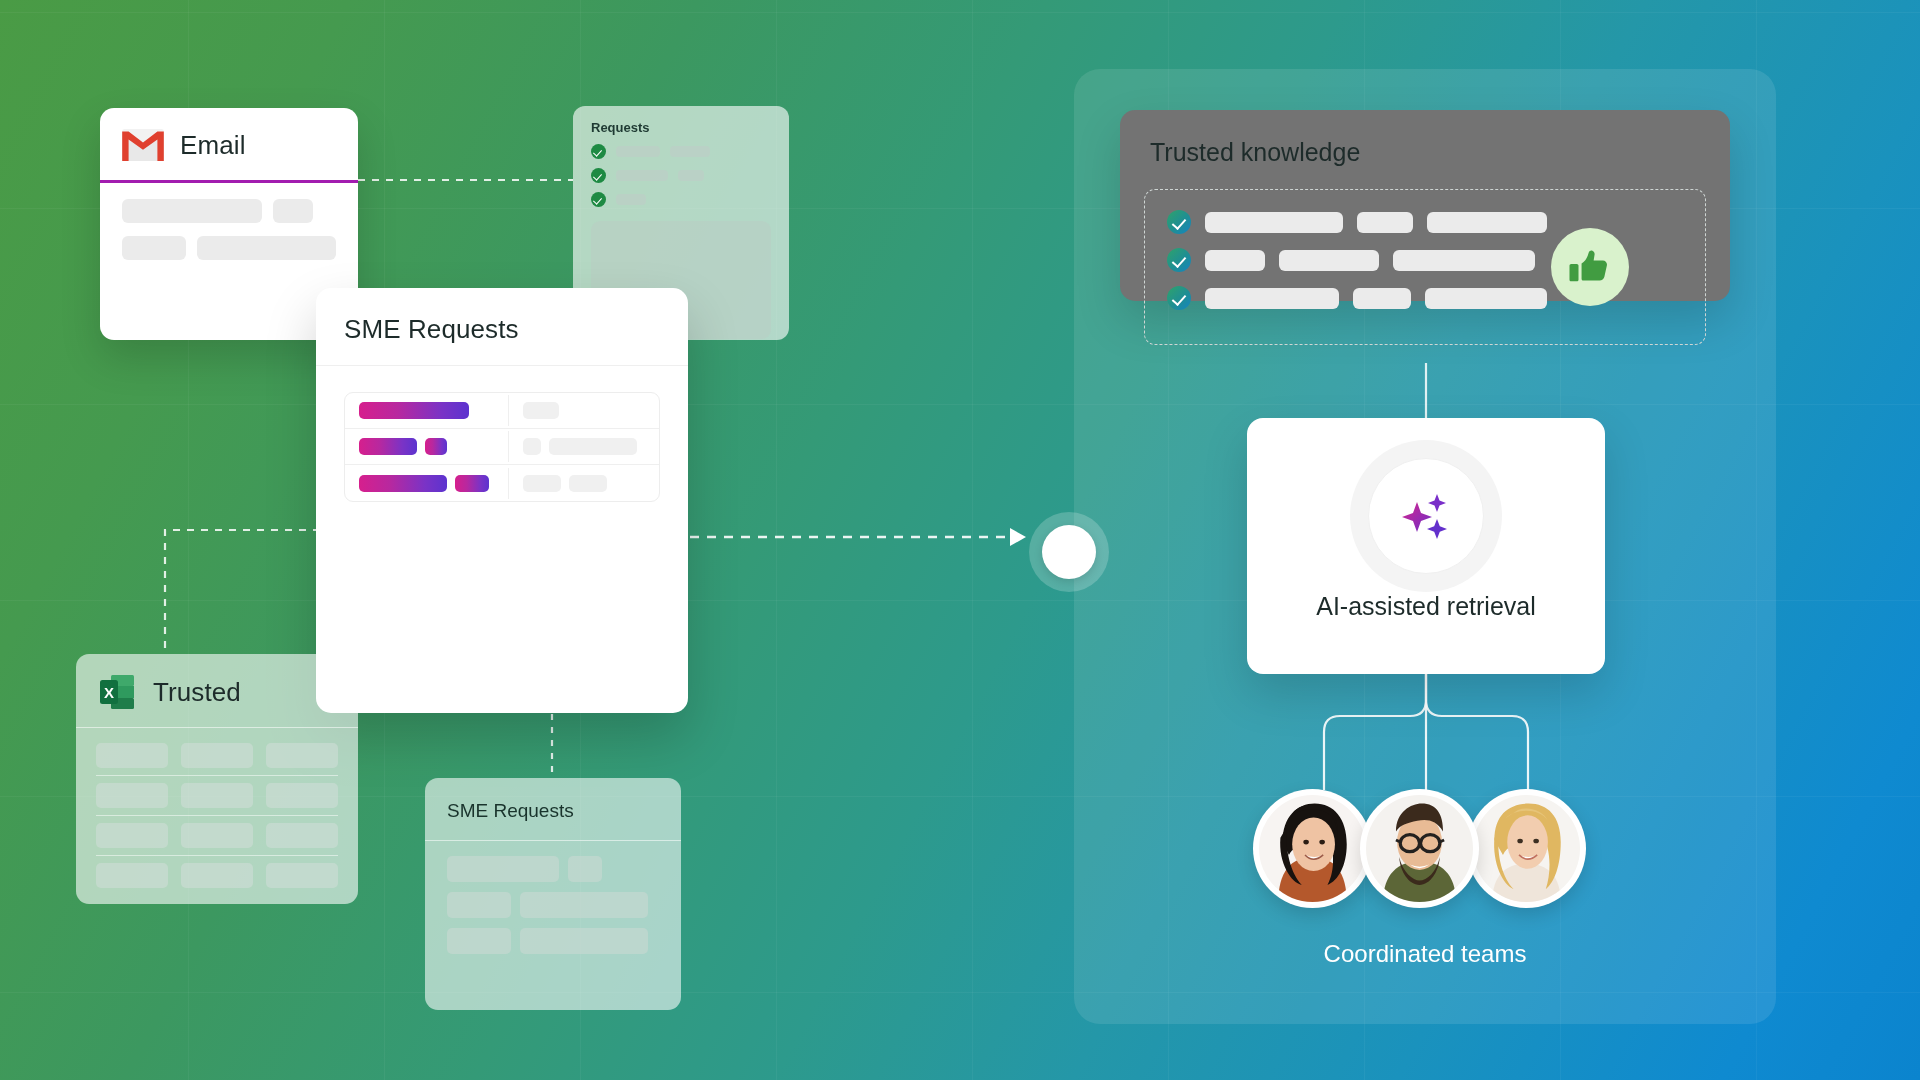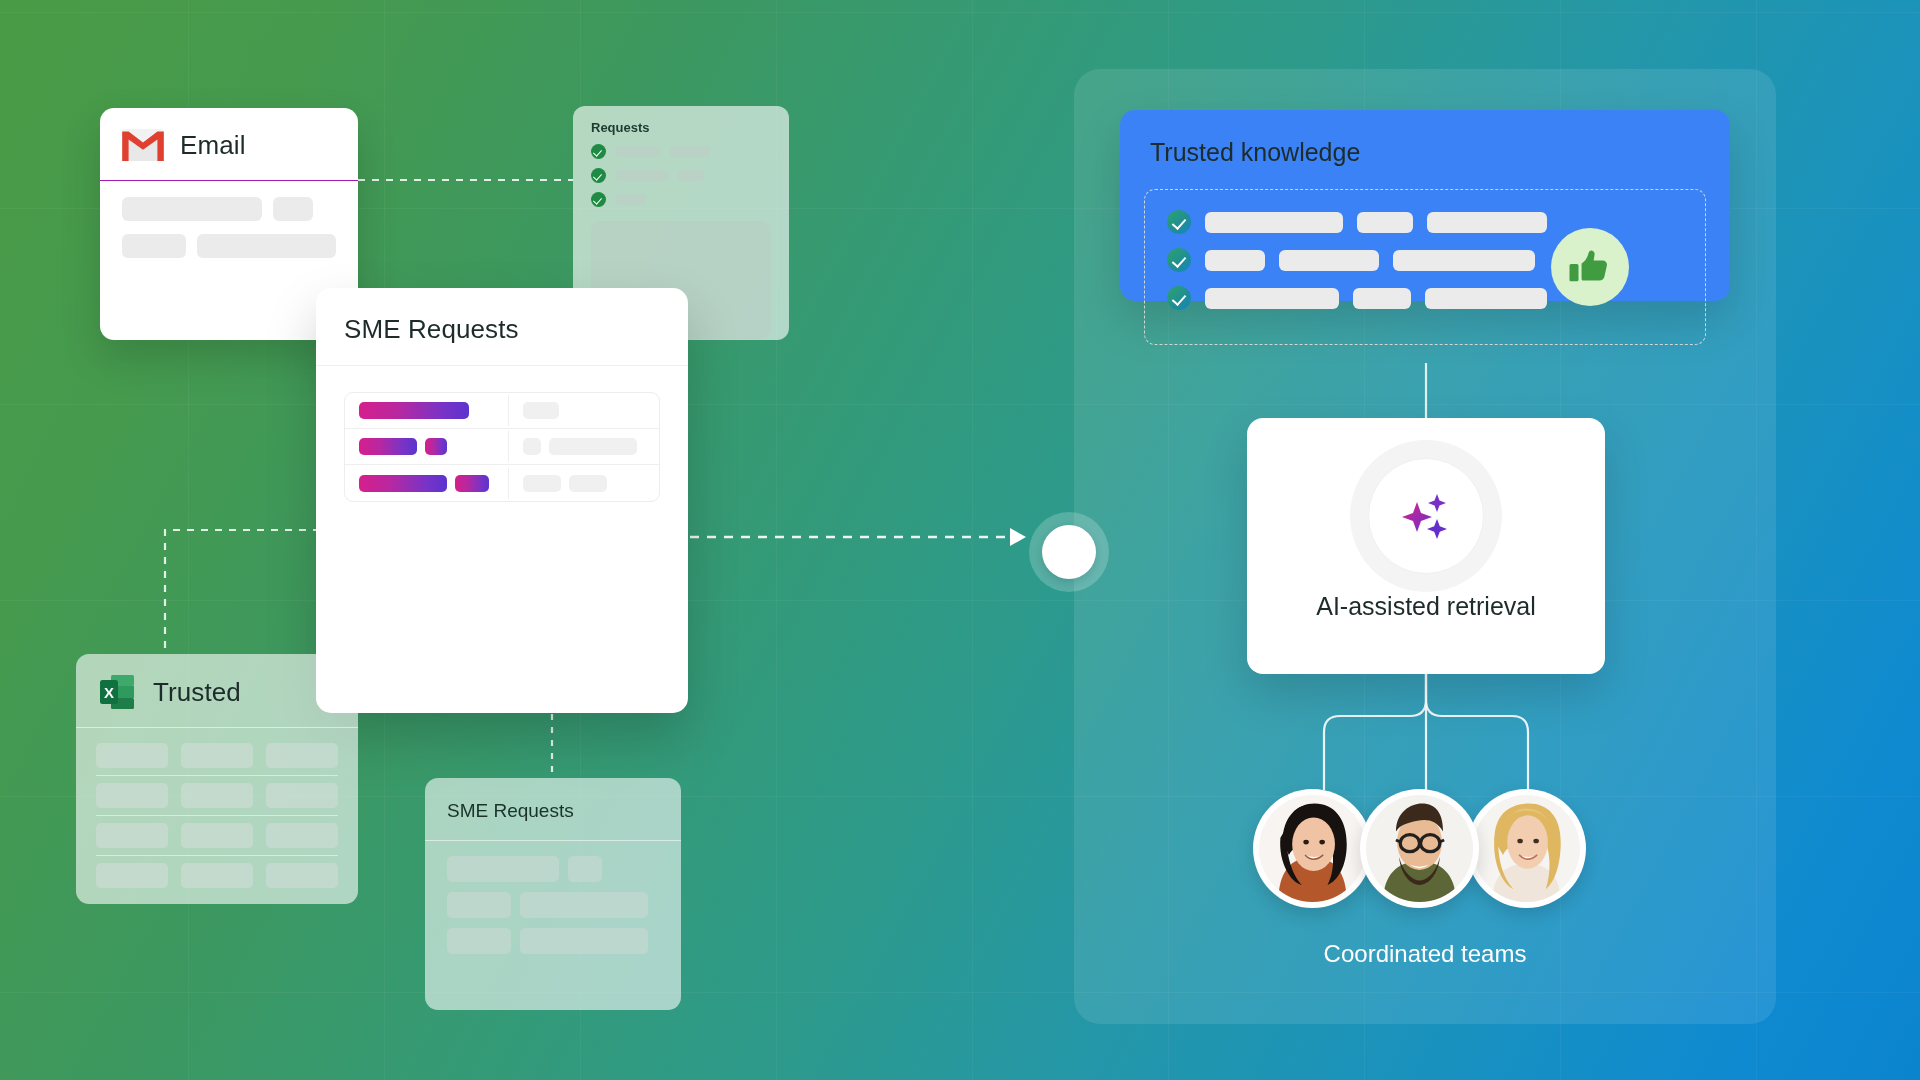--- a/index.html
+++ b/index.html
@@ -22,21 +22,21 @@
     background-position:-8px 12px;}
 
   
   .card{position:absolute;border-radius:14px;}
   .card-title{font-size:26px;color:#1d2b2a;font-weight:400;letter-spacing:.1px;}
 
   
   #email-card{left:100px;top:108px;width:258px;height:232px;background:#fff;
     box-shadow:0 18px 40px rgba(0,0,0,.16);}
   #email-card .hdr{display:flex;align-items:center;gap:16px;padding:21px 22px 19px;
-    border-bottom:1px solid #a21caf;}
+    border-bottom:3px solid #a21caf;}
   .gmail-ico{width:42px;height:32px;position:relative;flex:none;}
 
   #email-card .body{padding:16px 22px;}
   .srow{display:flex;gap:11px;margin-bottom:13px;}
   .sk{background:#ebebeb;border-radius:6px;height:24px;}
 
   
   #doc-card{left:573px;top:106px;width:216px;height:234px;
     background:rgba(255,255,255,.62);border-radius:12px;}
   #doc-card .t{font-size:13px;font-weight:700;color:#1f3a33;padding:14px 18px 9px;}
@@ -92,21 +92,21 @@
   #hub{position:absolute;left:1029px;top:512px;width:80px;height:80px;border-radius:50%;
     background:rgba(255,255,255,.20);display:flex;align-items:center;justify-content:center;}
   #hub .core{width:54px;height:54px;border-radius:50%;background:#fff;
     box-shadow:0 3px 9px rgba(0,0,0,.13);}
 
   
   #right-panel{position:absolute;left:1074px;top:69px;width:702px;height:955px;
     background:rgba(255,255,255,.10);border-radius:26px;}
 
   #trusted-card{position:absolute;left:1120px;top:110px;width:610px;height:191px;
-    background:#3b82f6;border-radius:15px;box-shadow:0 20px 46px rgba(0,0,0,.15);}
+    background:#737373;border-radius:15px;box-shadow:0 20px 46px rgba(0,0,0,.15);}
   #trusted-card .t{font-size:25px;color:#1d2b2a;padding:28px 30px 0;}
   .dashbox{margin:22px 24px 0;border:1.6px dashed #cfd6d4;border-radius:11px;
     padding:20px 22px;position:relative;}
   .tk-row{display:flex;align-items:center;gap:14px;margin-bottom:14px;}
   .tk-row:last-child{margin-bottom:0;}
   .tchk{width:24px;height:24px;border-radius:50%;flex:none;position:relative;
     background:linear-gradient(135deg,#2fa36a 0%,#1f8f93 55%,#1484c4 100%);}
   .tchk::after{content:"";position:absolute;left:7.5px;top:6px;width:6px;height:11px;
     border:solid #fff;border-width:0 2.4px 2.4px 0;transform:rotate(42deg);}
   .tsk{height:21px;border-radius:6px;background:#ebebeb;}

